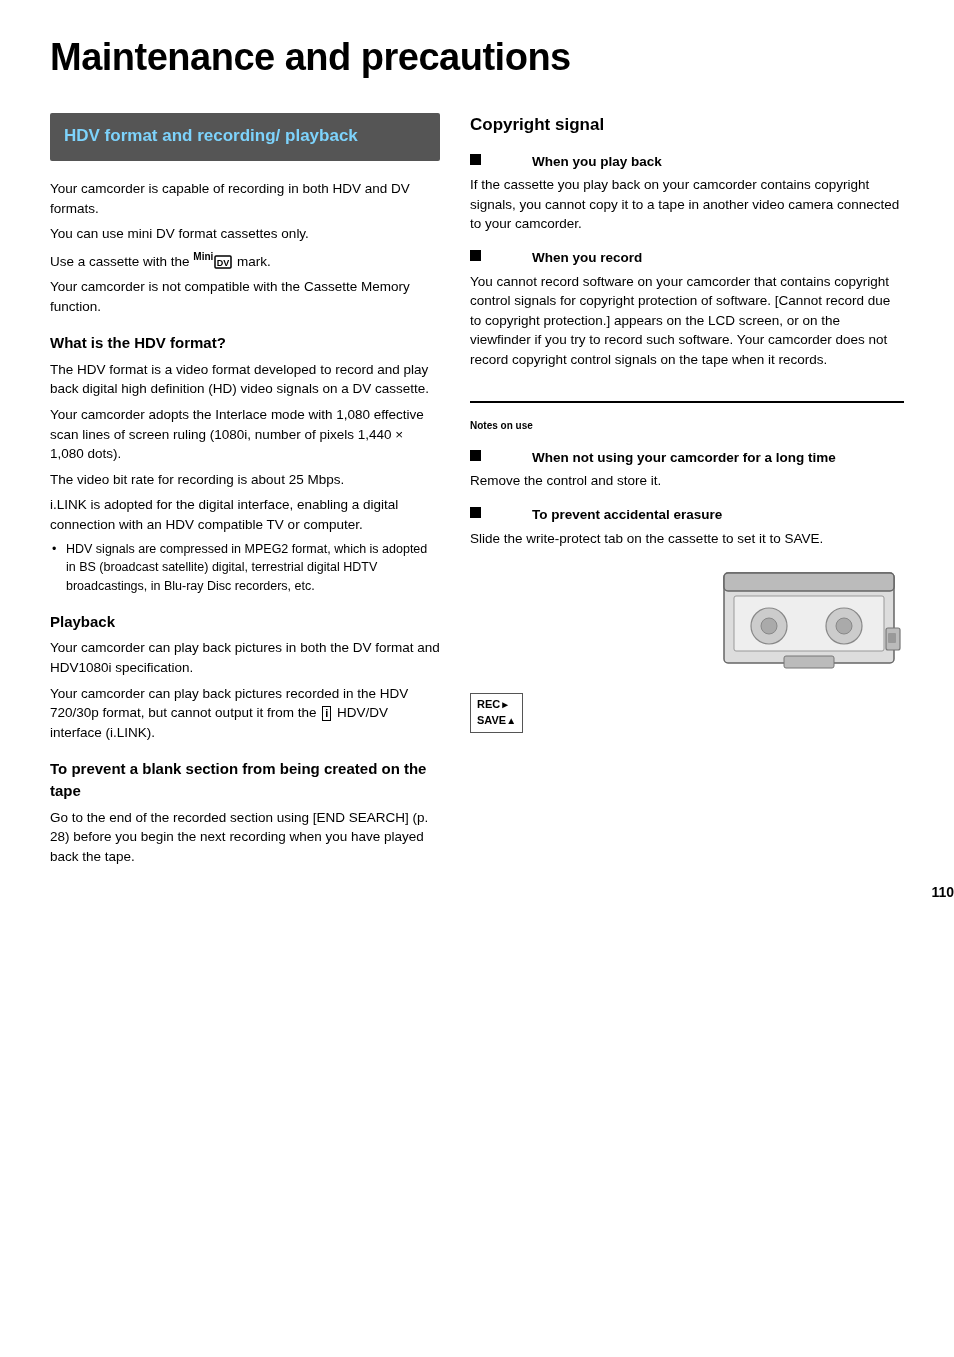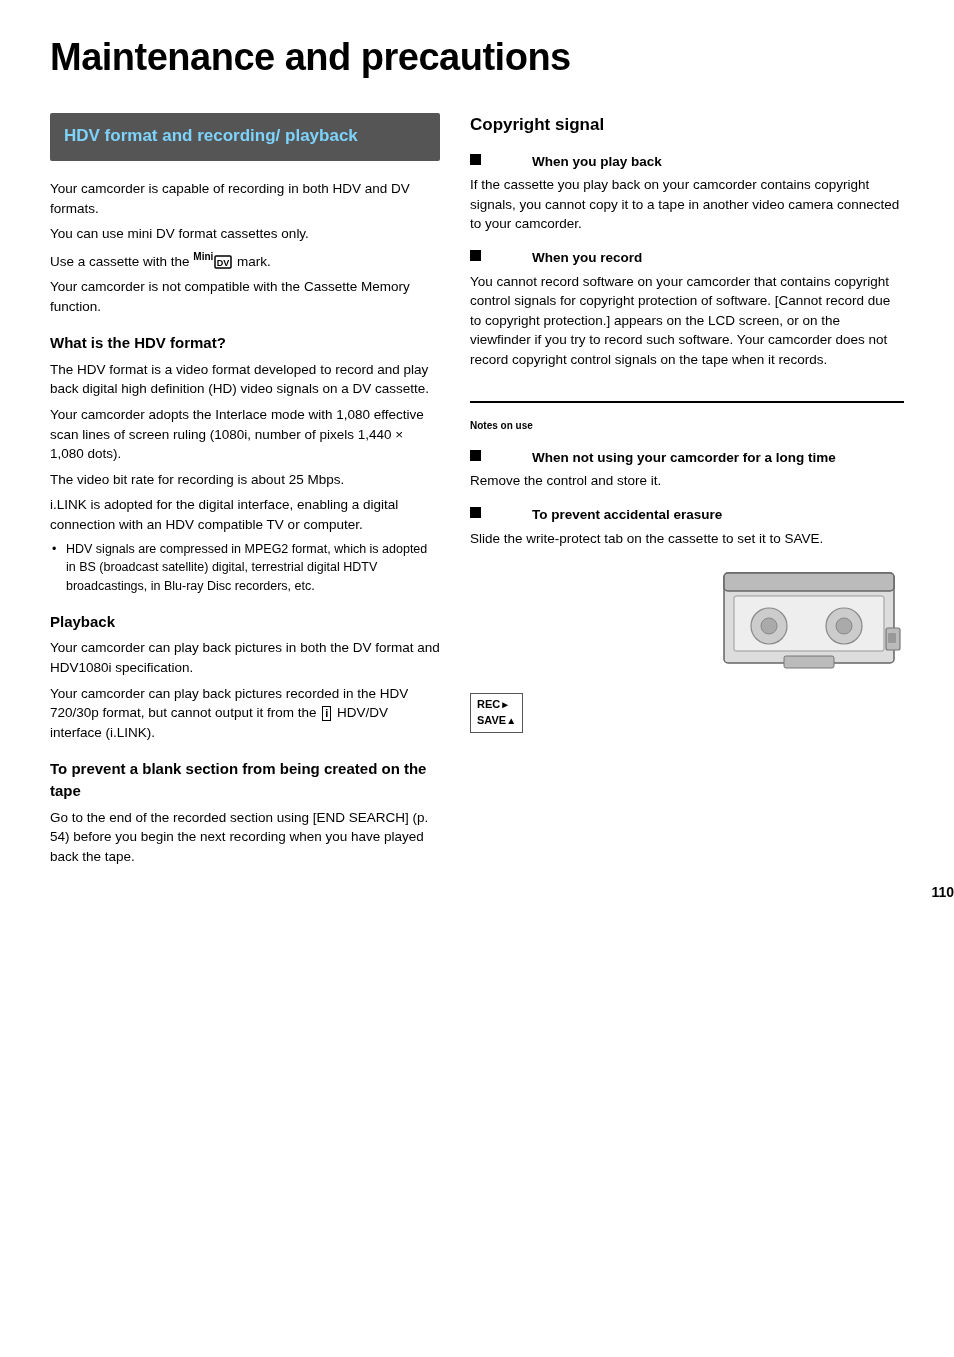--- a/index.html
+++ b/index.html
@@ -230,21 +230,21 @@
       <li>HDV signals are compressed in MPEG2 format, which is adopted in BS (broadcast satellite) digital, terrestrial digital HDTV broadcastings, in Blu-ray Disc recorders, etc.</li>
     </ul>
 
     <h3 class="subsection">Playback</h3>
     <p>Your camcorder can play back pictures in both the DV format and HDV1080i specification.</p>
     <p>
       <span>Your camcorder can play back pictures recorded in the HDV 720/30p format, but cannot output it from the </span><span class="hdv-dv-icon">i</span><span> HDV/DV interface (i.LINK).</span>
     </p>
 
     <h3 class="subsection">To prevent a blank section from being created on the tape</h3>
-    <p>Go to the end of the recorded section using [END SEARCH] (p. 54) before you begin the next recording when you have played back the tape.</p>
+    <p>Go to the end of the recorded section using [END SEARCH] (p. 28) before you begin the next recording when you have played back the tape.</p>
 
   </div>
 
   <div class="col-right">
 
     <h3 class="right-section-title">Copyright signal</h3>
 
     <div class="sub-heading-box">
       <span class="black-square"></span>
       <span class="sub-heading-text">When you play back</span>

